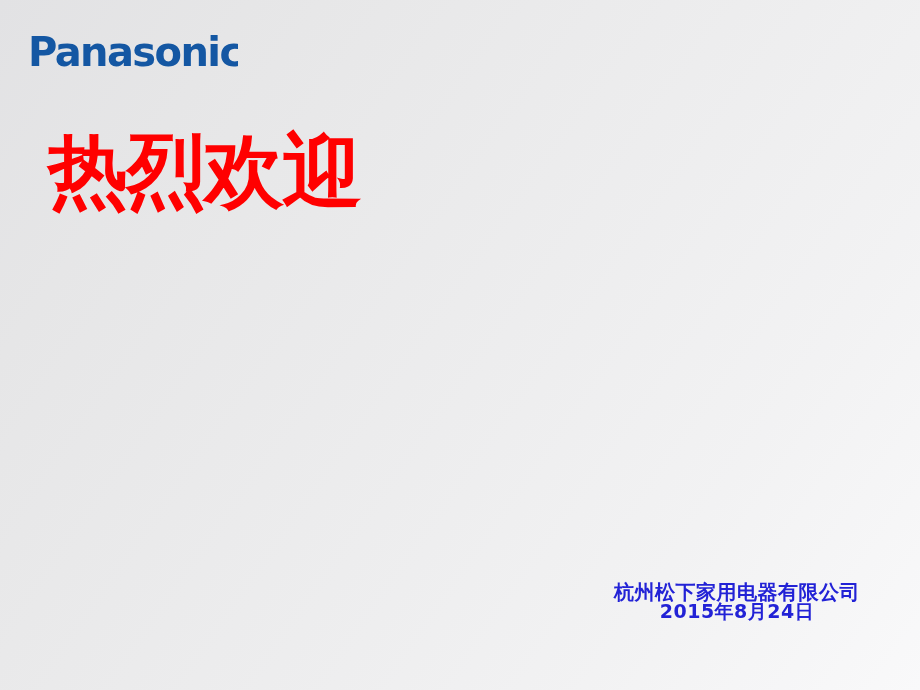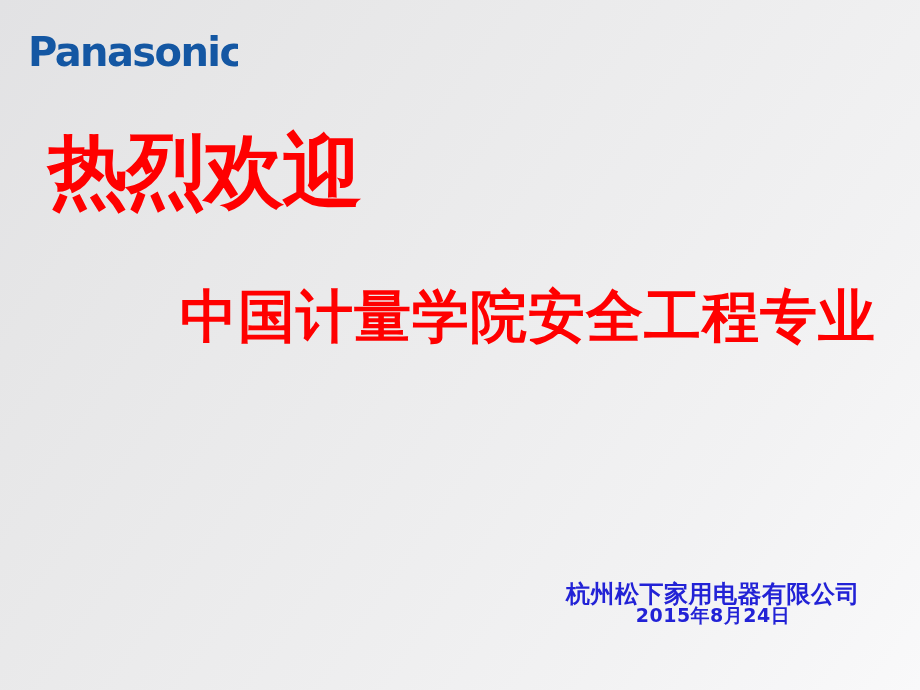--- a/index.html
+++ b/index.html
@@ -84,21 +84,21 @@
     position: absolute;
     right: 60px;
     top: 582px;
     text-align: center;
     color: #2222d6;
     font-weight: bold;
     font-family: "DejaVu Sans", "Liberation Sans", sans-serif;
     line-height: 1.0;
   }
   #company-name {
-    font-size: 24px;
+    font-size: 20px;
     letter-spacing: 0.5px;
     white-space: nowrap;
   }
   #slide-date {
     font-size: 19px;
     letter-spacing: 0.5px;
     white-space: nowrap;
   }
 </style>
 </head>
@@ -107,21 +107,20 @@
 <div id="slide">
 
   <div id="logo">
     <svg viewBox="0 0 210 44" xmlns="http://www.w3.org/2000/svg">
       <text class="logo-text" x="0" y="34" fill="#1457a3">Panasonic</text>
     </svg>
   </div>
 
   <div class="red-line" id="headline-1">热烈欢迎</div>
 
-  <div class="red-line" id="headline-2">中国计量学院安全工程专业</div>
 
 
   <div id="signature">
     <div id="company-name">杭州松下家用电器有限公司</div>
     <div id="slide-date">2015年8月24日</div>
   </div>
 
 </div>
 
 </body></html>

